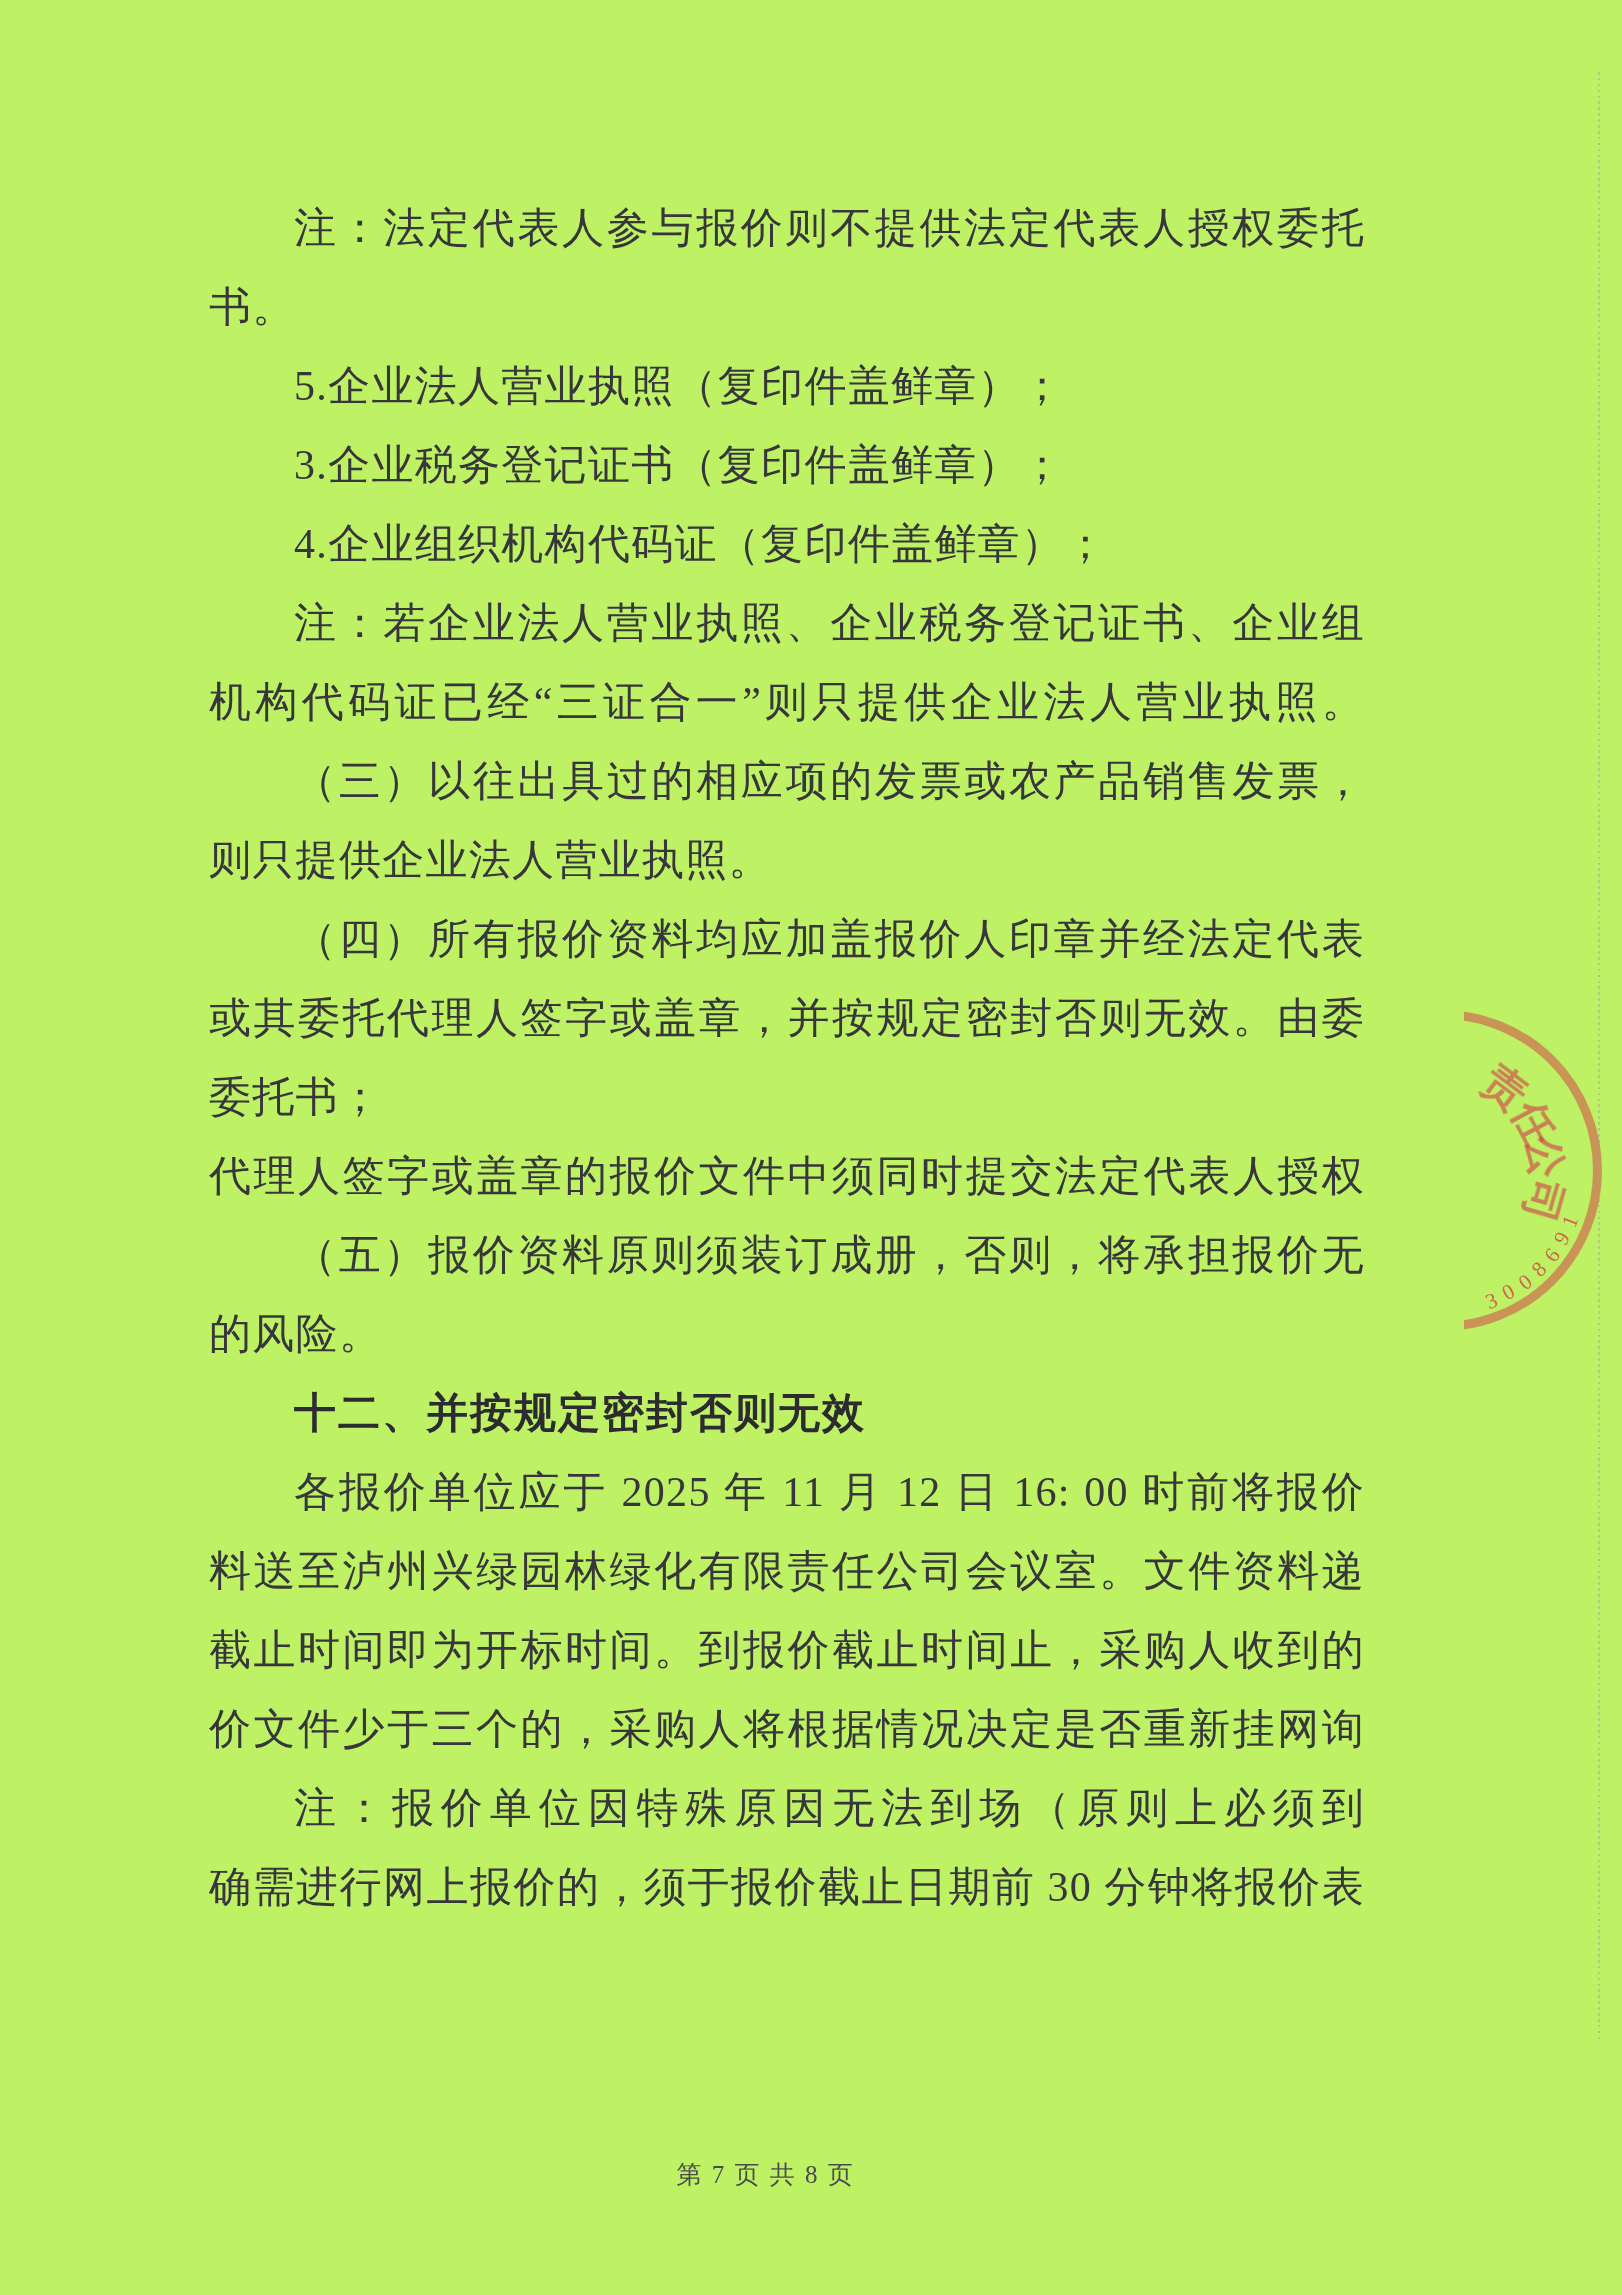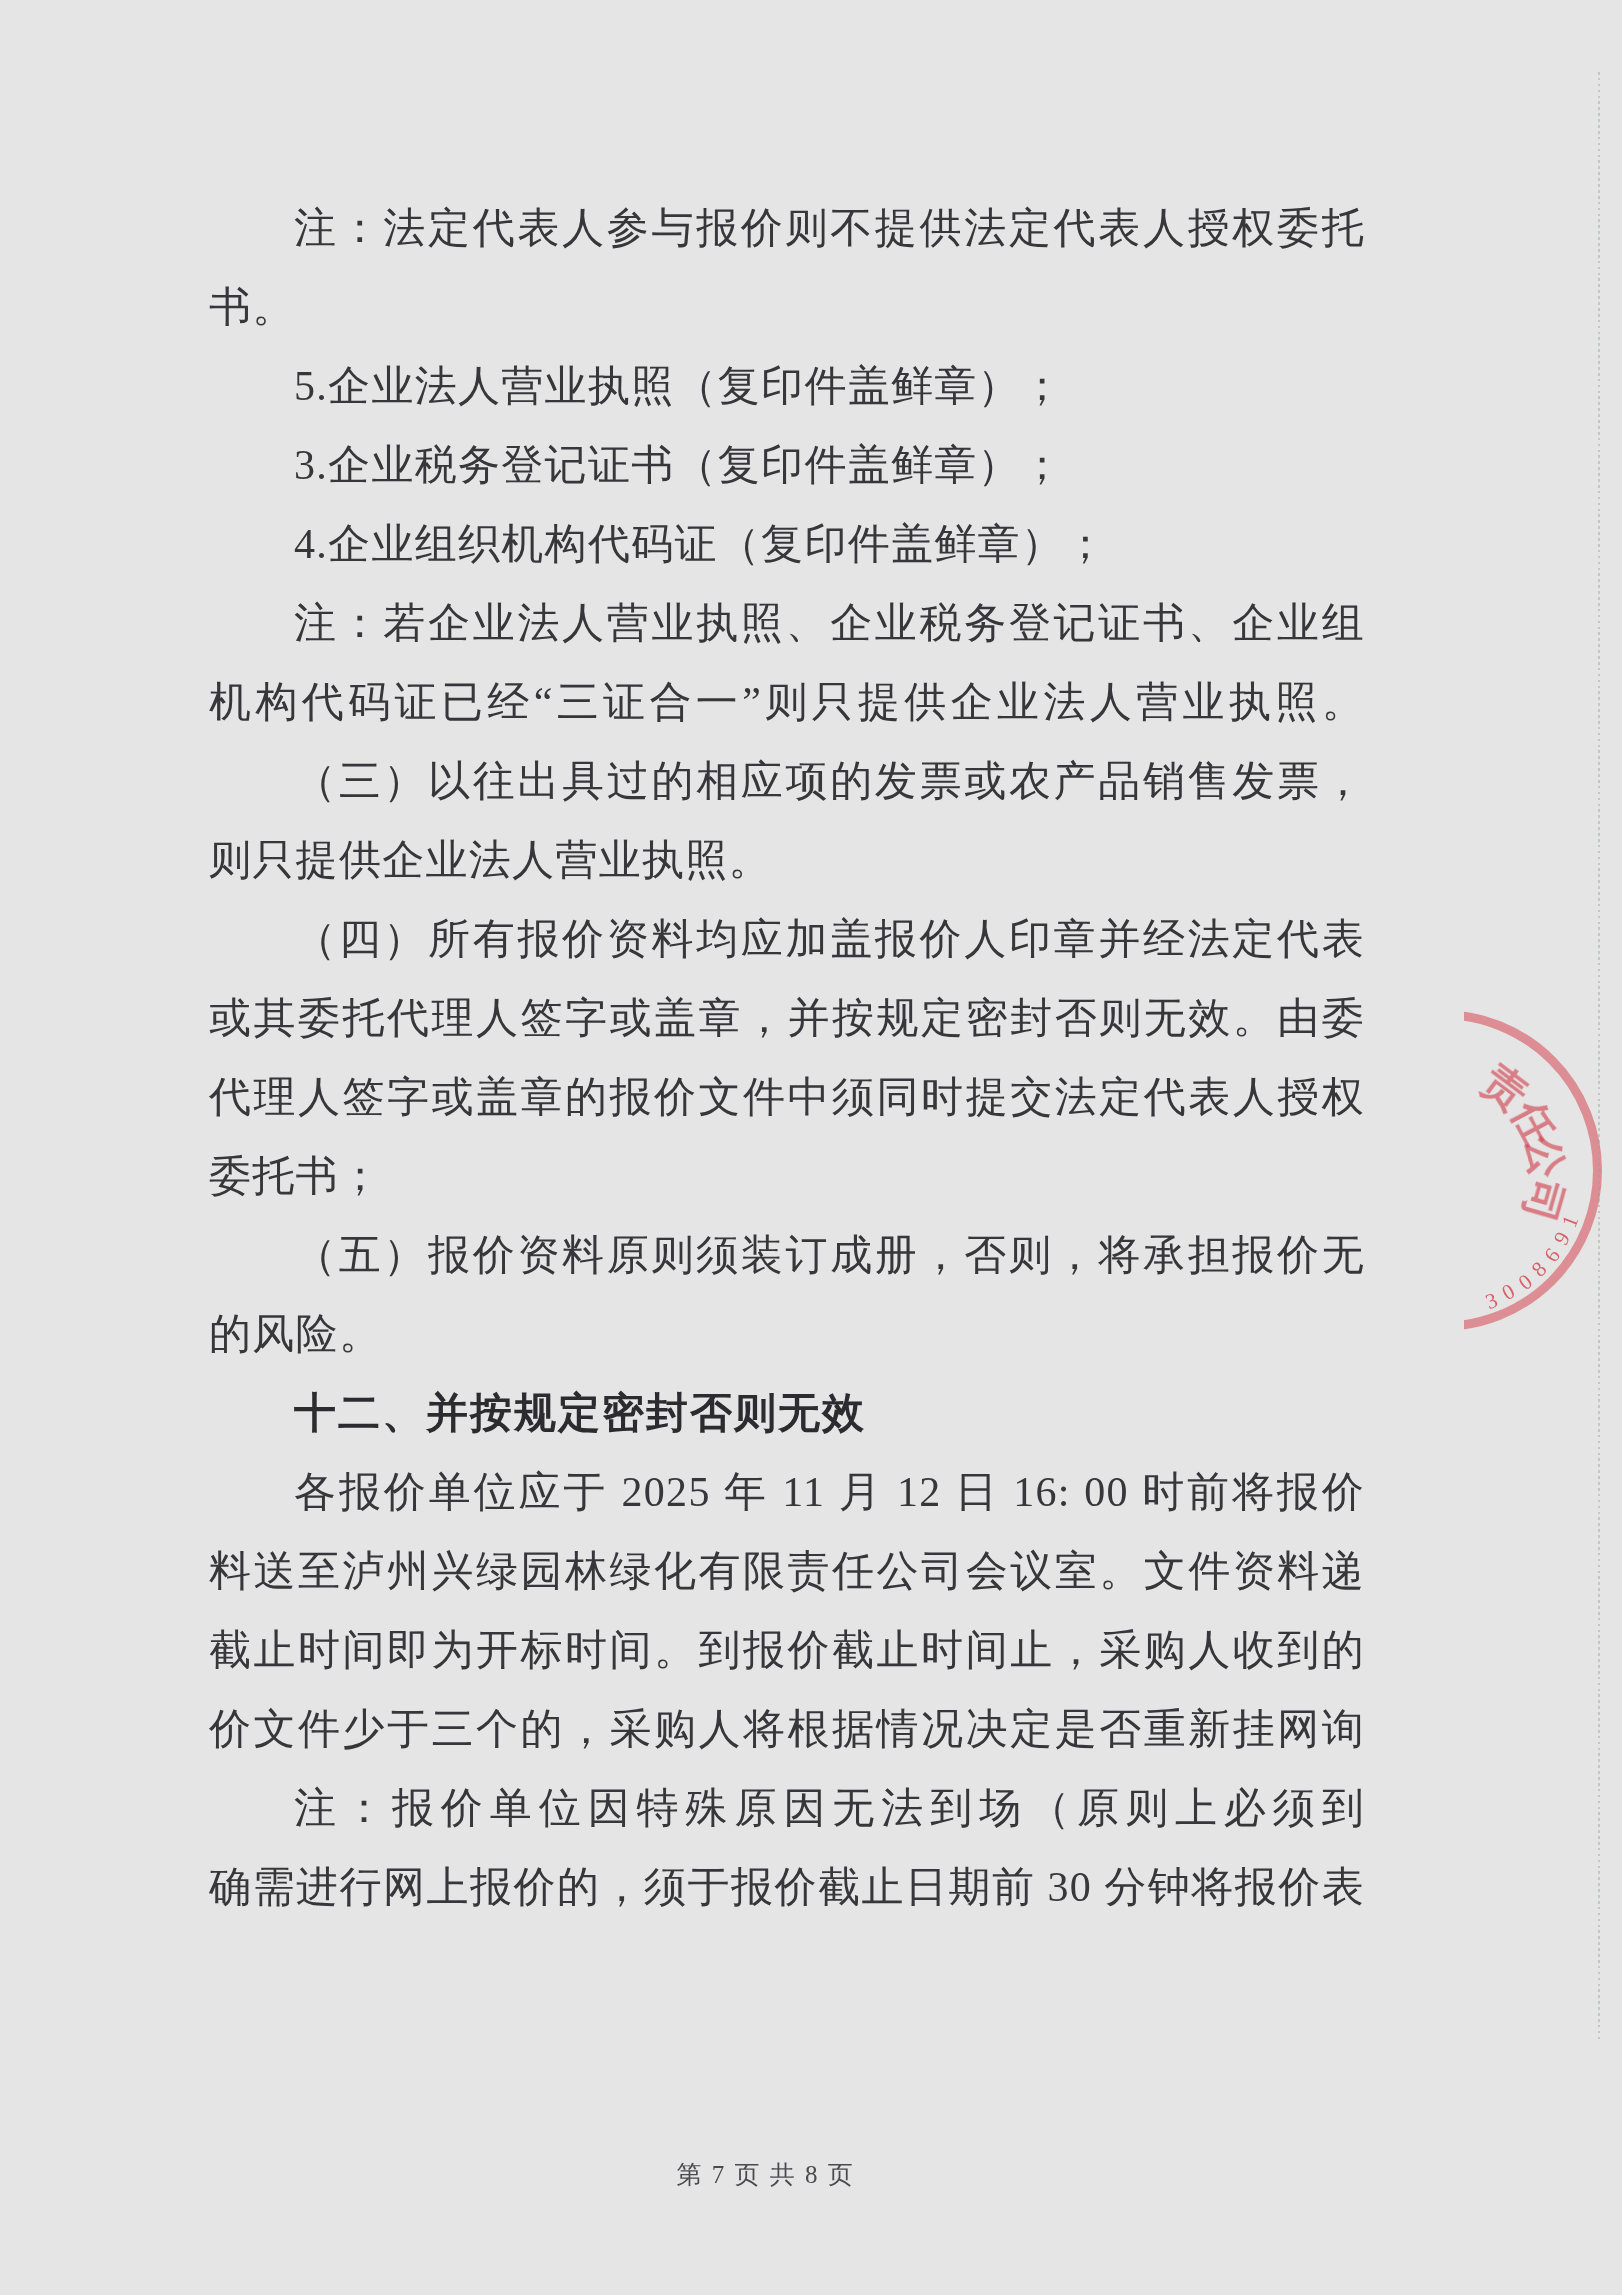--- a/index.html
+++ b/index.html
@@ -4,21 +4,21 @@
 <style>
   html,body{margin:0;padding:0;}
   body{
     width:1623px;height:2295px;
     background:#ffffff;
     position:relative;
     overflow:hidden;
     font-family:"Liberation Serif","DejaVu Serif",serif;
     color:#36363b;
   }
-  .page{position:absolute;inset:0;background:#e5e5e5;}
+  .page{position:absolute;inset:0;background:#bef264;}
   .body-text{
     position:absolute;
     left:209px;top:189px;
     width:1156px;
   }
   .line{
     height:79px;
     line-height:79px;
     font-size:42px;
     letter-spacing:1.3px;
@@ -97,22 +97,22 @@
     <div class="line">书。</div>
     <div class="line indent">5.企业法人营业执照（复印件盖鲜章）；</div>
     <div class="line indent">3.企业税务登记证书（复印件盖鲜章）；</div>
     <div class="line indent">4.企业组织机构代码证（复印件盖鲜章）；</div>
     <div class="line indent fill">注：若企业法人营业执照、企业税务登记证书、企业组织</div>
     <div class="line fill">机构代码证已经“三证合一”则只提供企业法人营业执照。</div>
     <div class="line indent fill">（三）以往出具过的相应项的发票或农产品销售发票，需</div>
     <div class="line">则只提供企业法人营业执照。</div>
     <div class="line indent fill">（四）所有报价资料均应加盖报价人印章并经法定代表人</div>
     <div class="line fill">或其委托代理人签字或盖章，并按规定密封否则无效。由委托</div>
+    <div class="line">委托书；</div>
     <div class="line fill">代理人签字或盖章的报价文件中须同时提交法定代表人授权</div>
-    <div class="line">委托书；</div>
     <div class="line indent fill">（五）报价资料原则须装订成册，否则，将承担报价无效</div>
     <div class="line">的风险。</div>
     <div class="line indent heading">十二、并按规定密封否则无效</div>
     <div class="line indent fill">各报价单位应于 2025 年 11 月 12 日 16: 00 时前将报价资</div>
     <div class="line fill">料送至泸州兴绿园林绿化有限责任公司会议室。文件资料递交</div>
     <div class="line fill">截止时间即为开标时间。到报价截止时间止，采购人收到的报</div>
     <div class="line fill">价文件少于三个的，采购人将根据情况决定是否重新挂网询价</div>
     <div class="line indent fill">注：报价单位因特殊原因无法到场（原则上必须到场），</div>
     <div class="line fill">确需进行网上报价的，须于报价截止日期前 30 分钟将报价表</div>
   </div>

